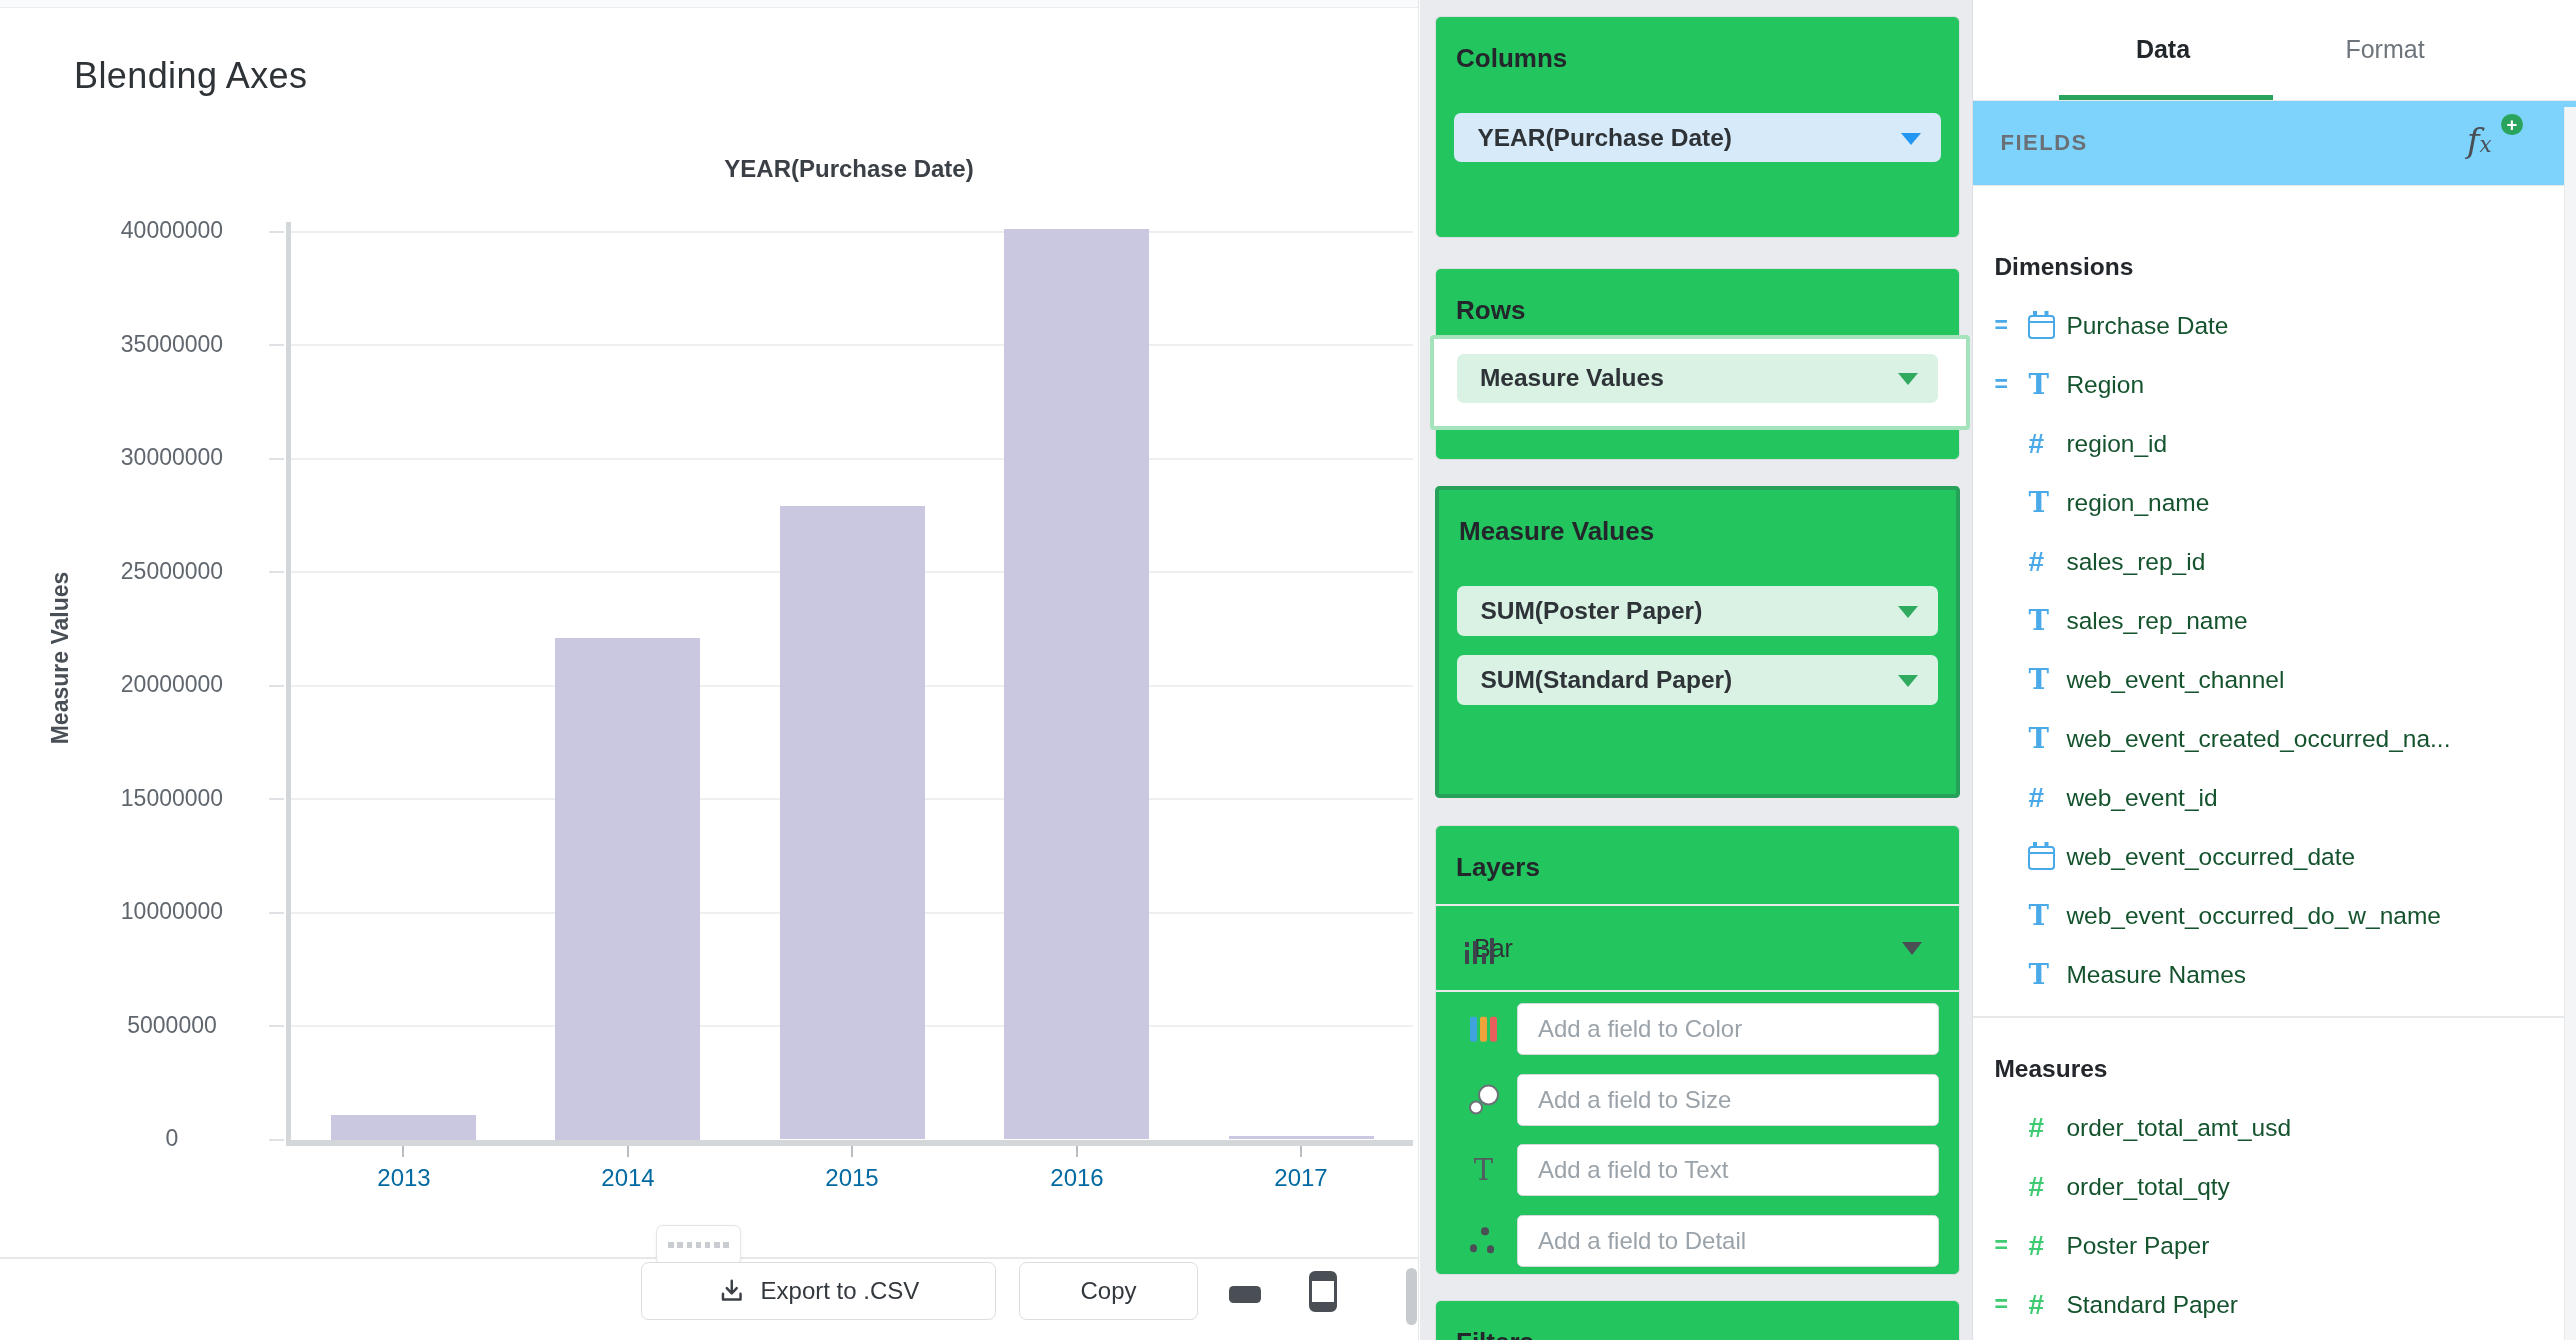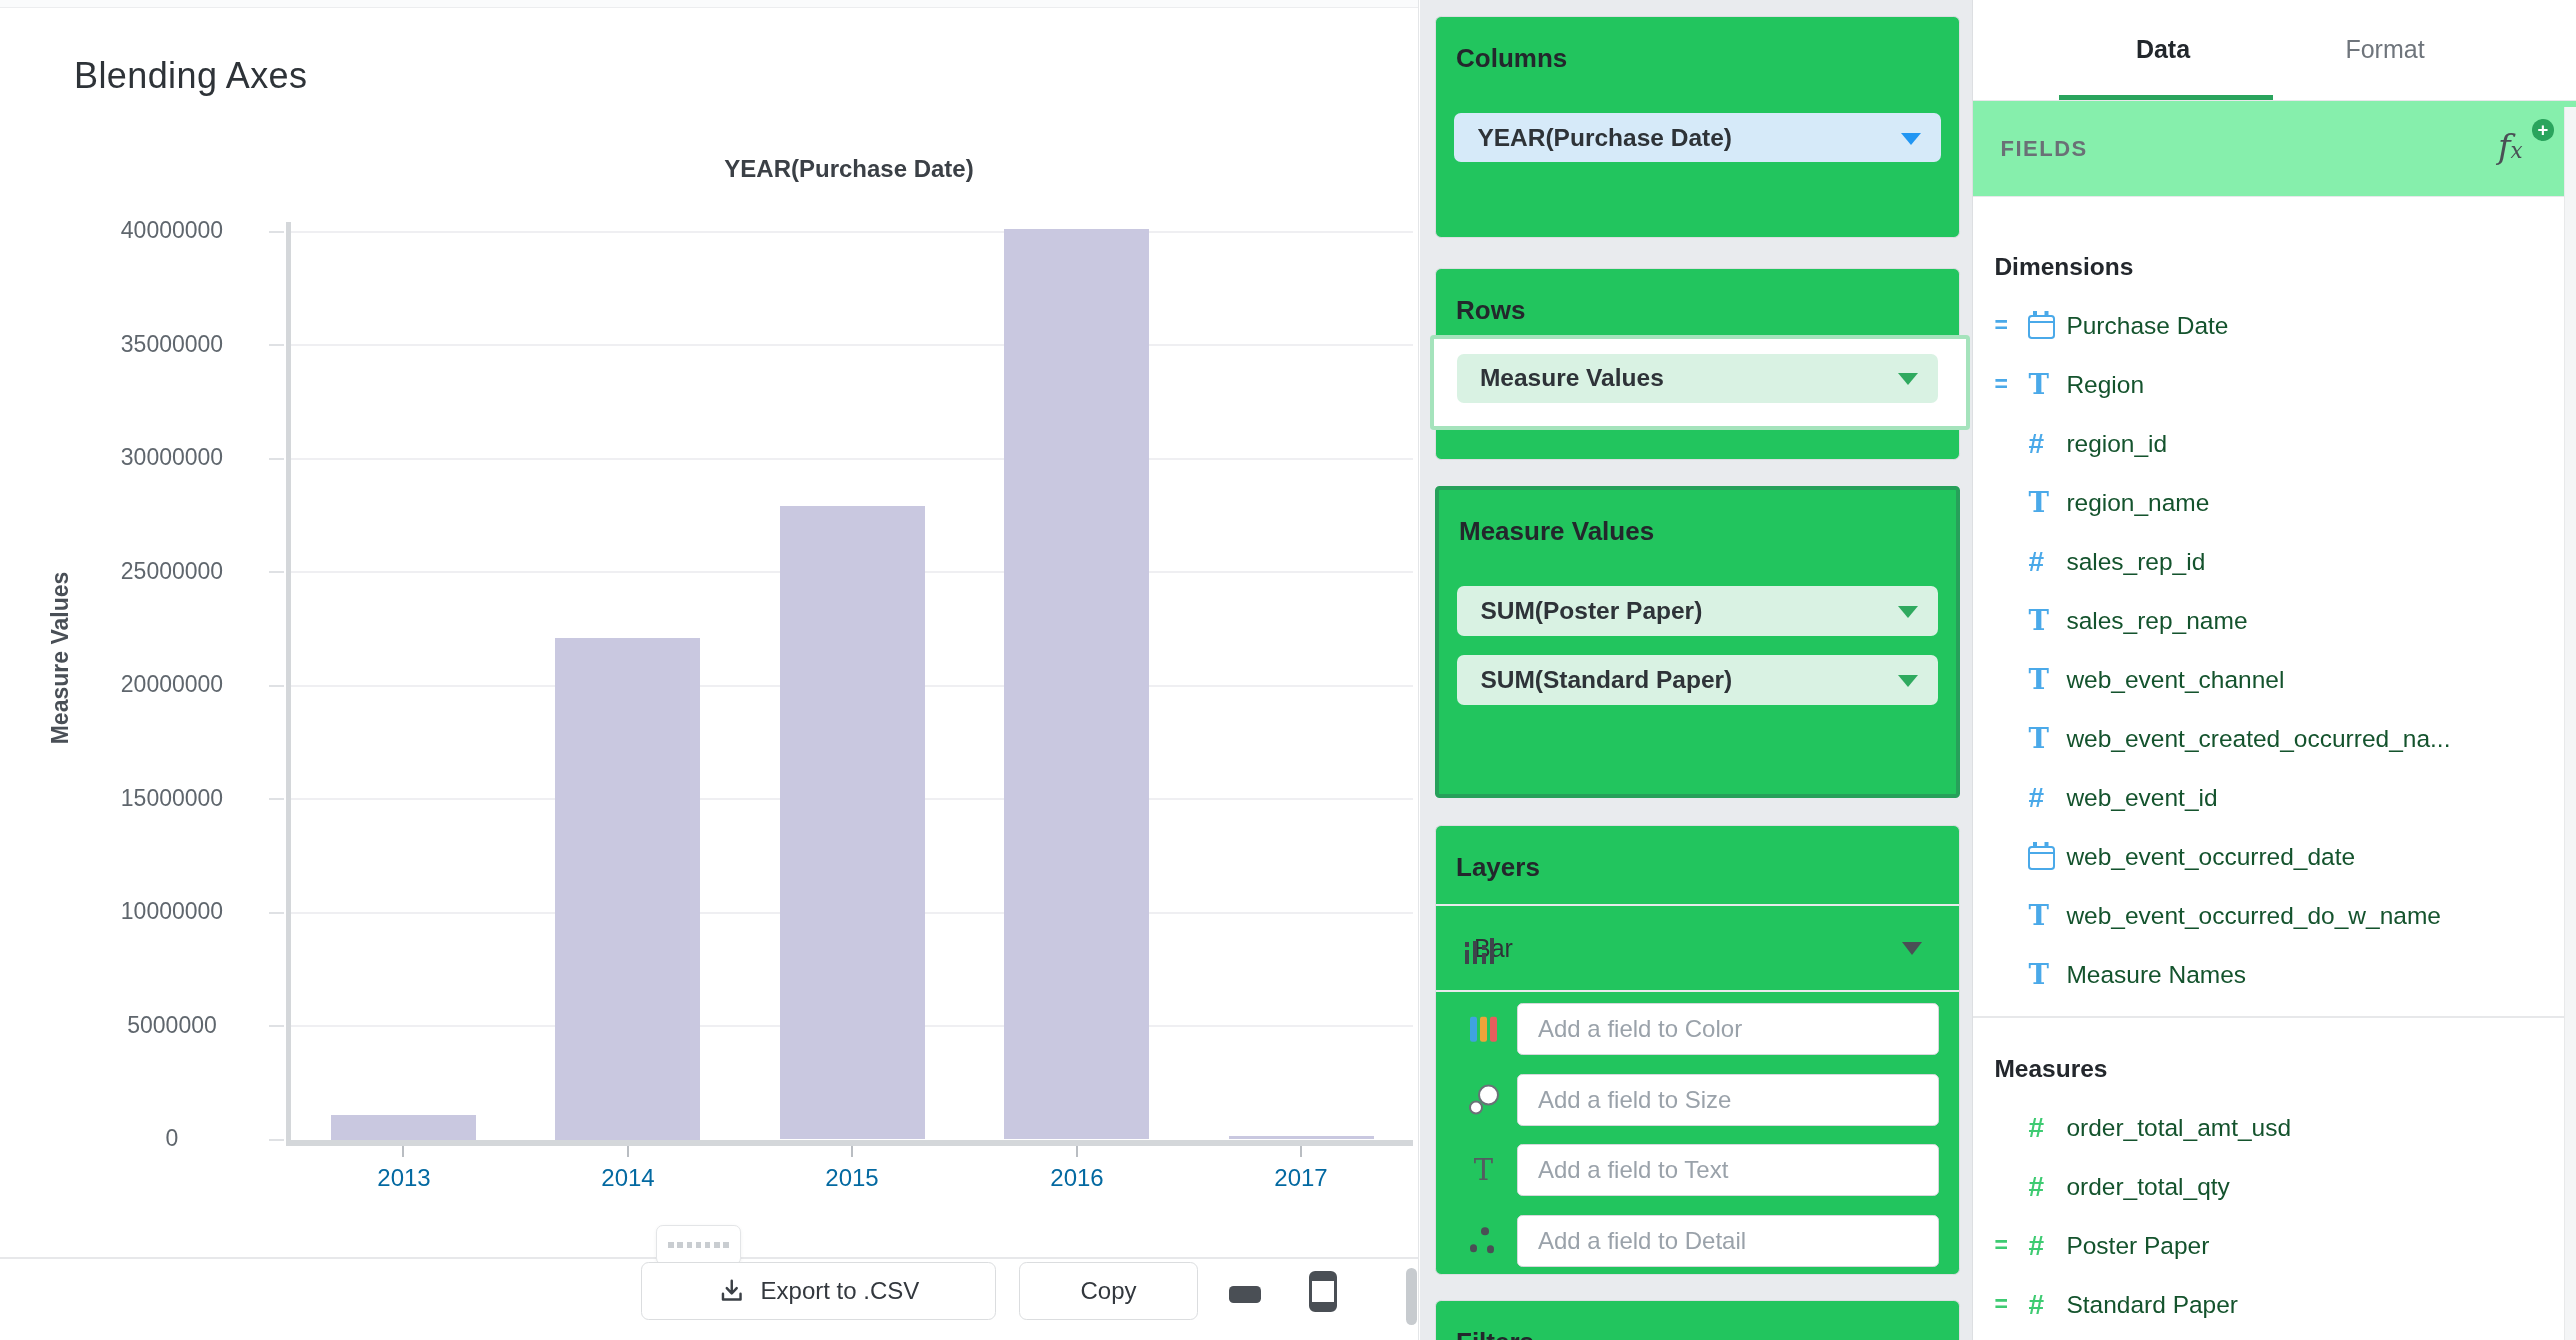--- a/index.html
+++ b/index.html
@@ -70,24 +70,24 @@
   .size-circles i{position:absolute;border:2.3px solid #6B7177;border-radius:50%;background:#fff;}
   .tee{font-family:"DejaVu Serif",serif;font-size:29px;color:#555B61;line-height:1;}
   .detail-dots{position:relative;width:29px;height:27.5px;}
   .detail-dots i{position:absolute;width:7.6px;height:7.6px;border-radius:50%;background:#4A4F55;}
   
   #inspector{position:absolute;left:1972px;top:0;width:604px;height:1340px;background:#fff;border-left:1.5px solid #DDDFE2;box-sizing:border-box;}
   .tab{position:absolute;top:49px;transform:translate(-50%,-50%);font-size:25px;}
   #tab-data{left:190px;font-weight:600;color:#22272C;}
   #tab-format{left:412px;color:#6F757C;}
   #tab-underline{position:absolute;left:86px;top:95px;width:214px;height:5.4px;background:#2AA45D;}
-  #fields-bar{position:absolute;left:0;top:100px;width:100%;height:97px;background:#86efac;border-top:0.8px solid #E7E8EA;border-bottom:0.8px solid #E7E8EA;box-sizing:border-box;}
+  #fields-bar{position:absolute;left:0;top:100px;width:100%;height:86px;background:#7dd3fc;border-top:0.8px solid #E7E8EA;border-bottom:0.8px solid #E7E8EA;box-sizing:border-box;}
   #fields-label{position:absolute;left:27.5px;top:50%;transform:translateY(-50%);font-size:22px;font-weight:700;
     letter-spacing:1.5px;color:#6A7076;}
-  #fx-btn{position:absolute;right:24px;top:50%;transform:translateY(-50%);width:54px;height:46px;}
+  #fx-btn{position:absolute;right:55px;top:50%;transform:translateY(-50%);width:54px;height:46px;}
   .fx-f{font-family:"DejaVu Serif",serif;font-style:italic;font-size:34px;color:#4A4F55;}
   .fx-x{font-size:21.4px;}
   .fx-plus{position:absolute;top:-6.1px;right:-1.5px;width:21.4px;height:21.4px;border-radius:50%;background:#2AA45D;color:#fff;
     font-size:18.4px;font-weight:700;display:flex;align-items:center;justify-content:center;}
   #field-list{position:absolute;left:0;top:197px;right:0;bottom:0;overflow:hidden;padding:40px 0 0 21.4px;}
   .fl-header{height:59px;display:flex;align-items:center;font-size:24.5px;font-weight:700;color:#23272C;}
   .fl-divider{height:1.5px;background:#E7E8EA;margin:12.2px 0 0 -21.4px;}
   .m-gap{margin-top:21.4px;}
   .fi-row{display:flex;align-items:center;height:59px;}
   .fi-link{width:34px;font-size:23px;font-weight:700;}

